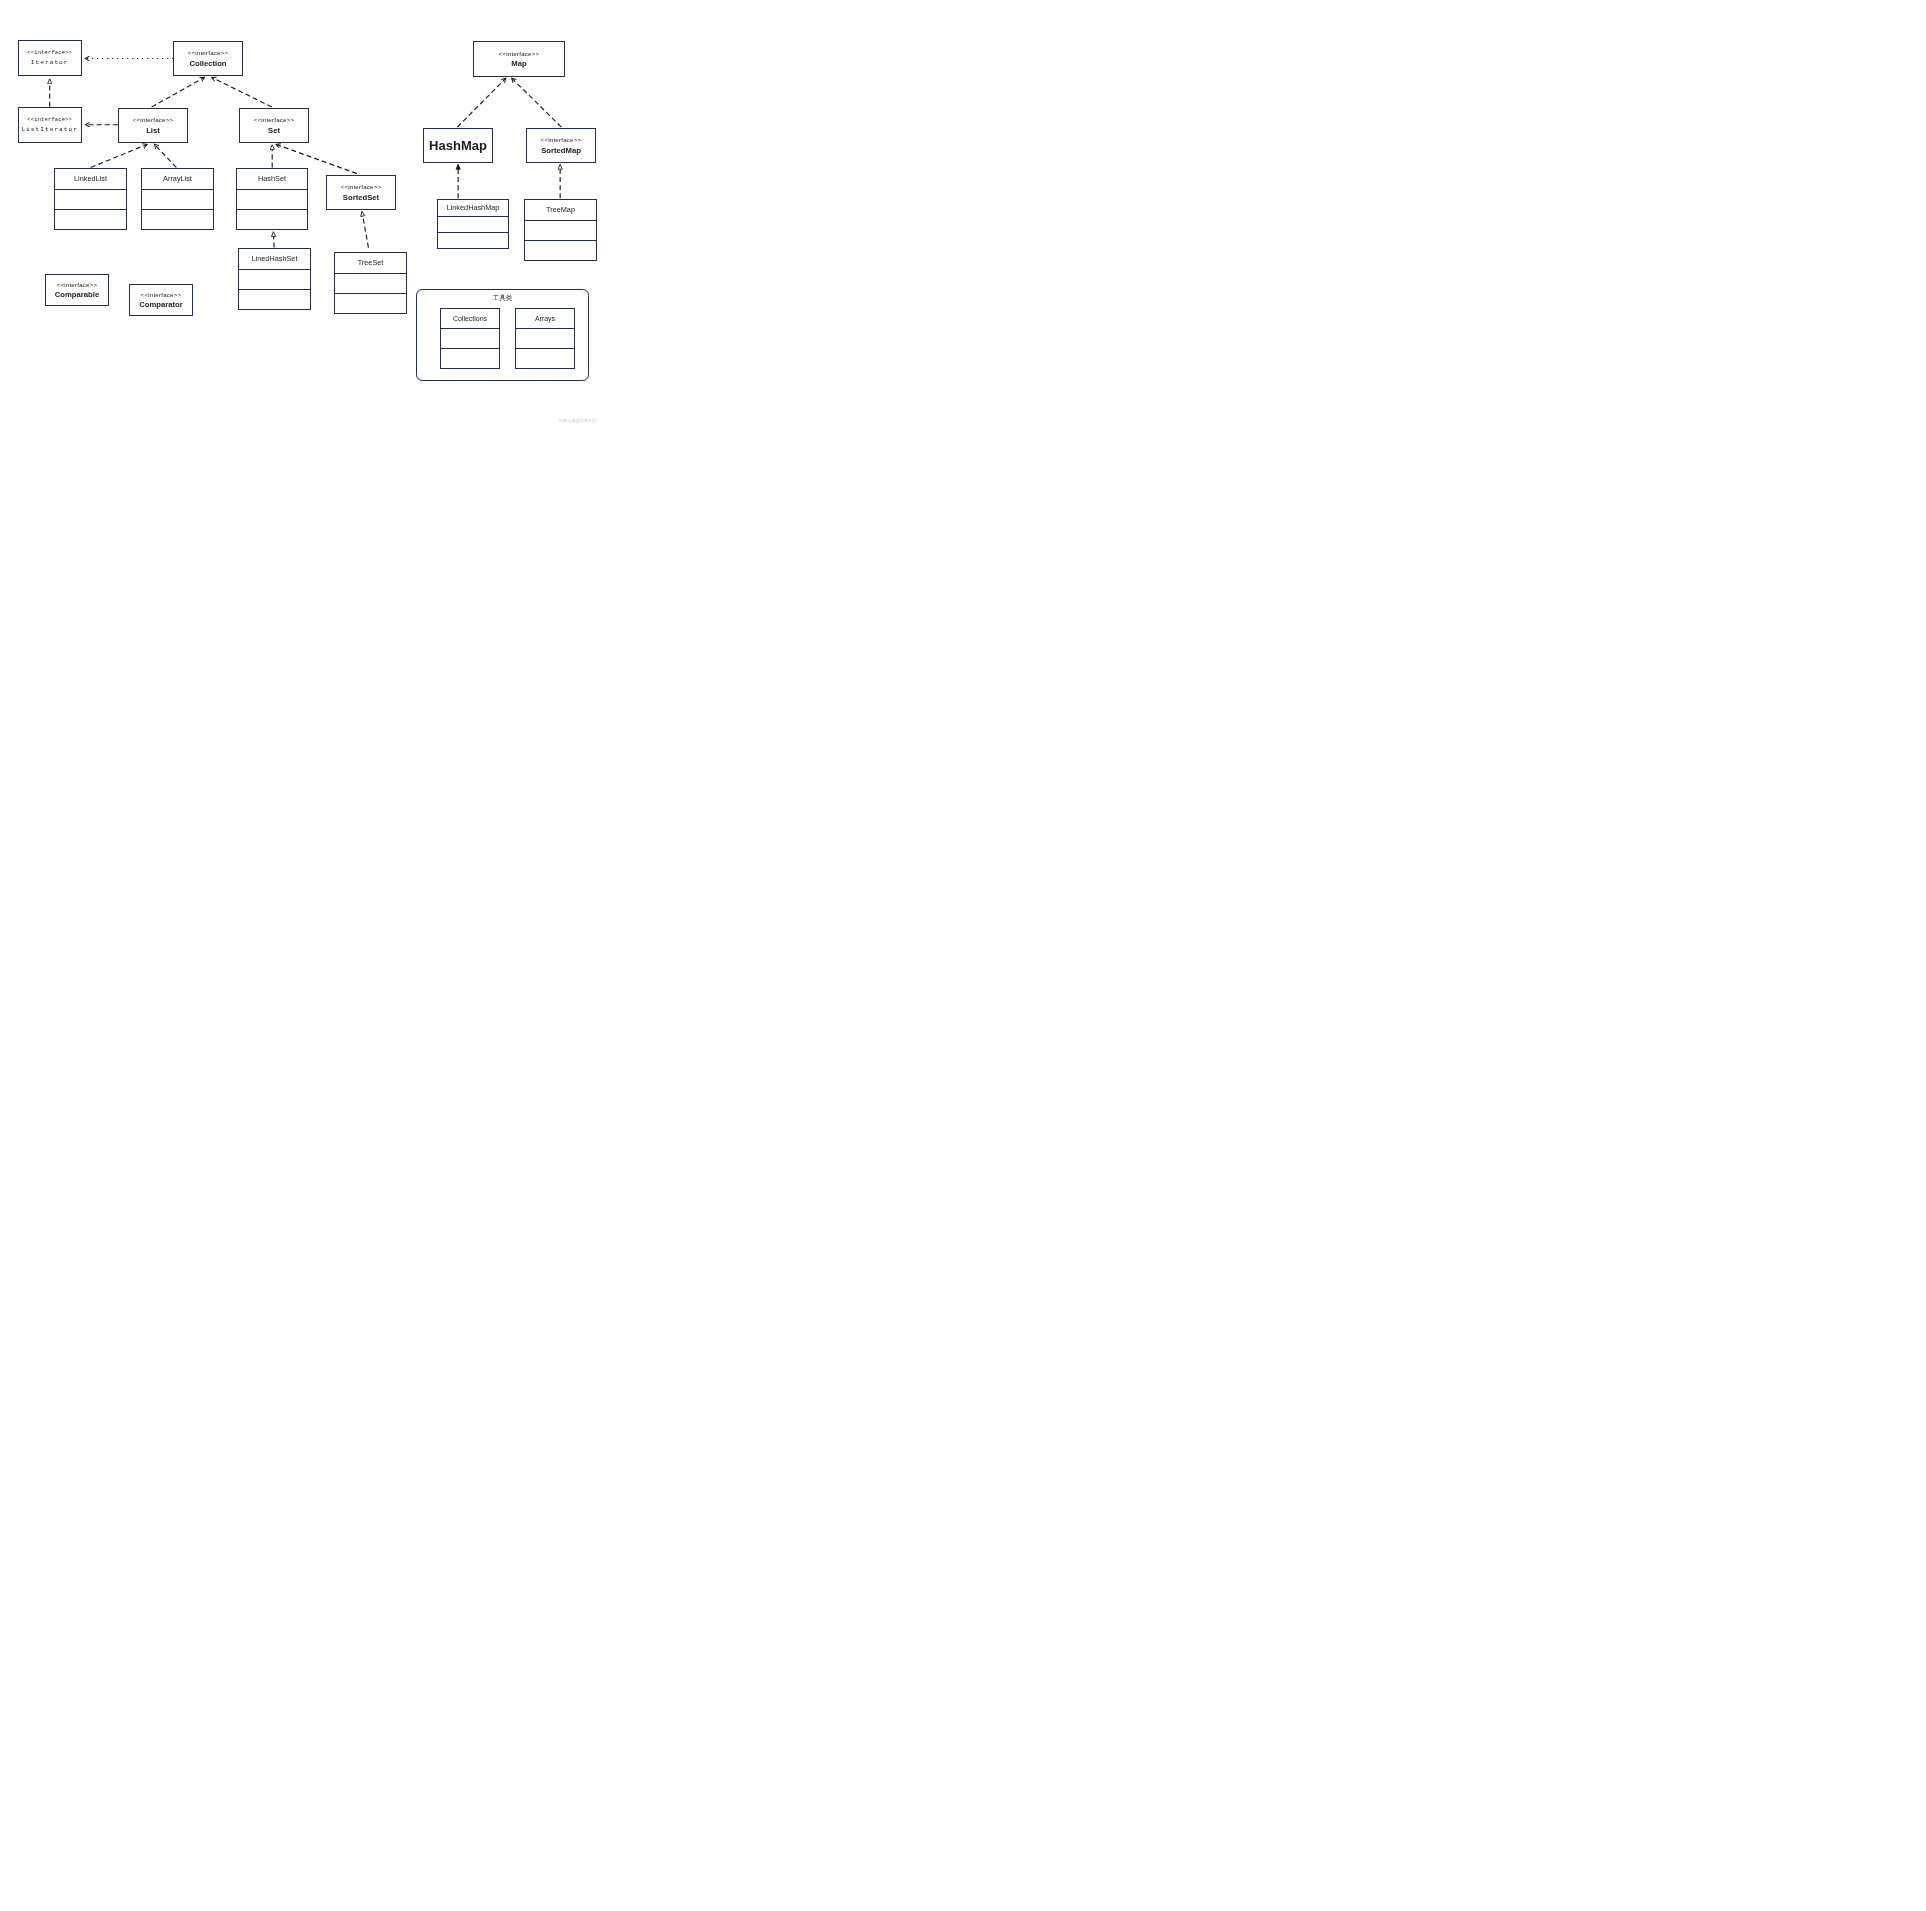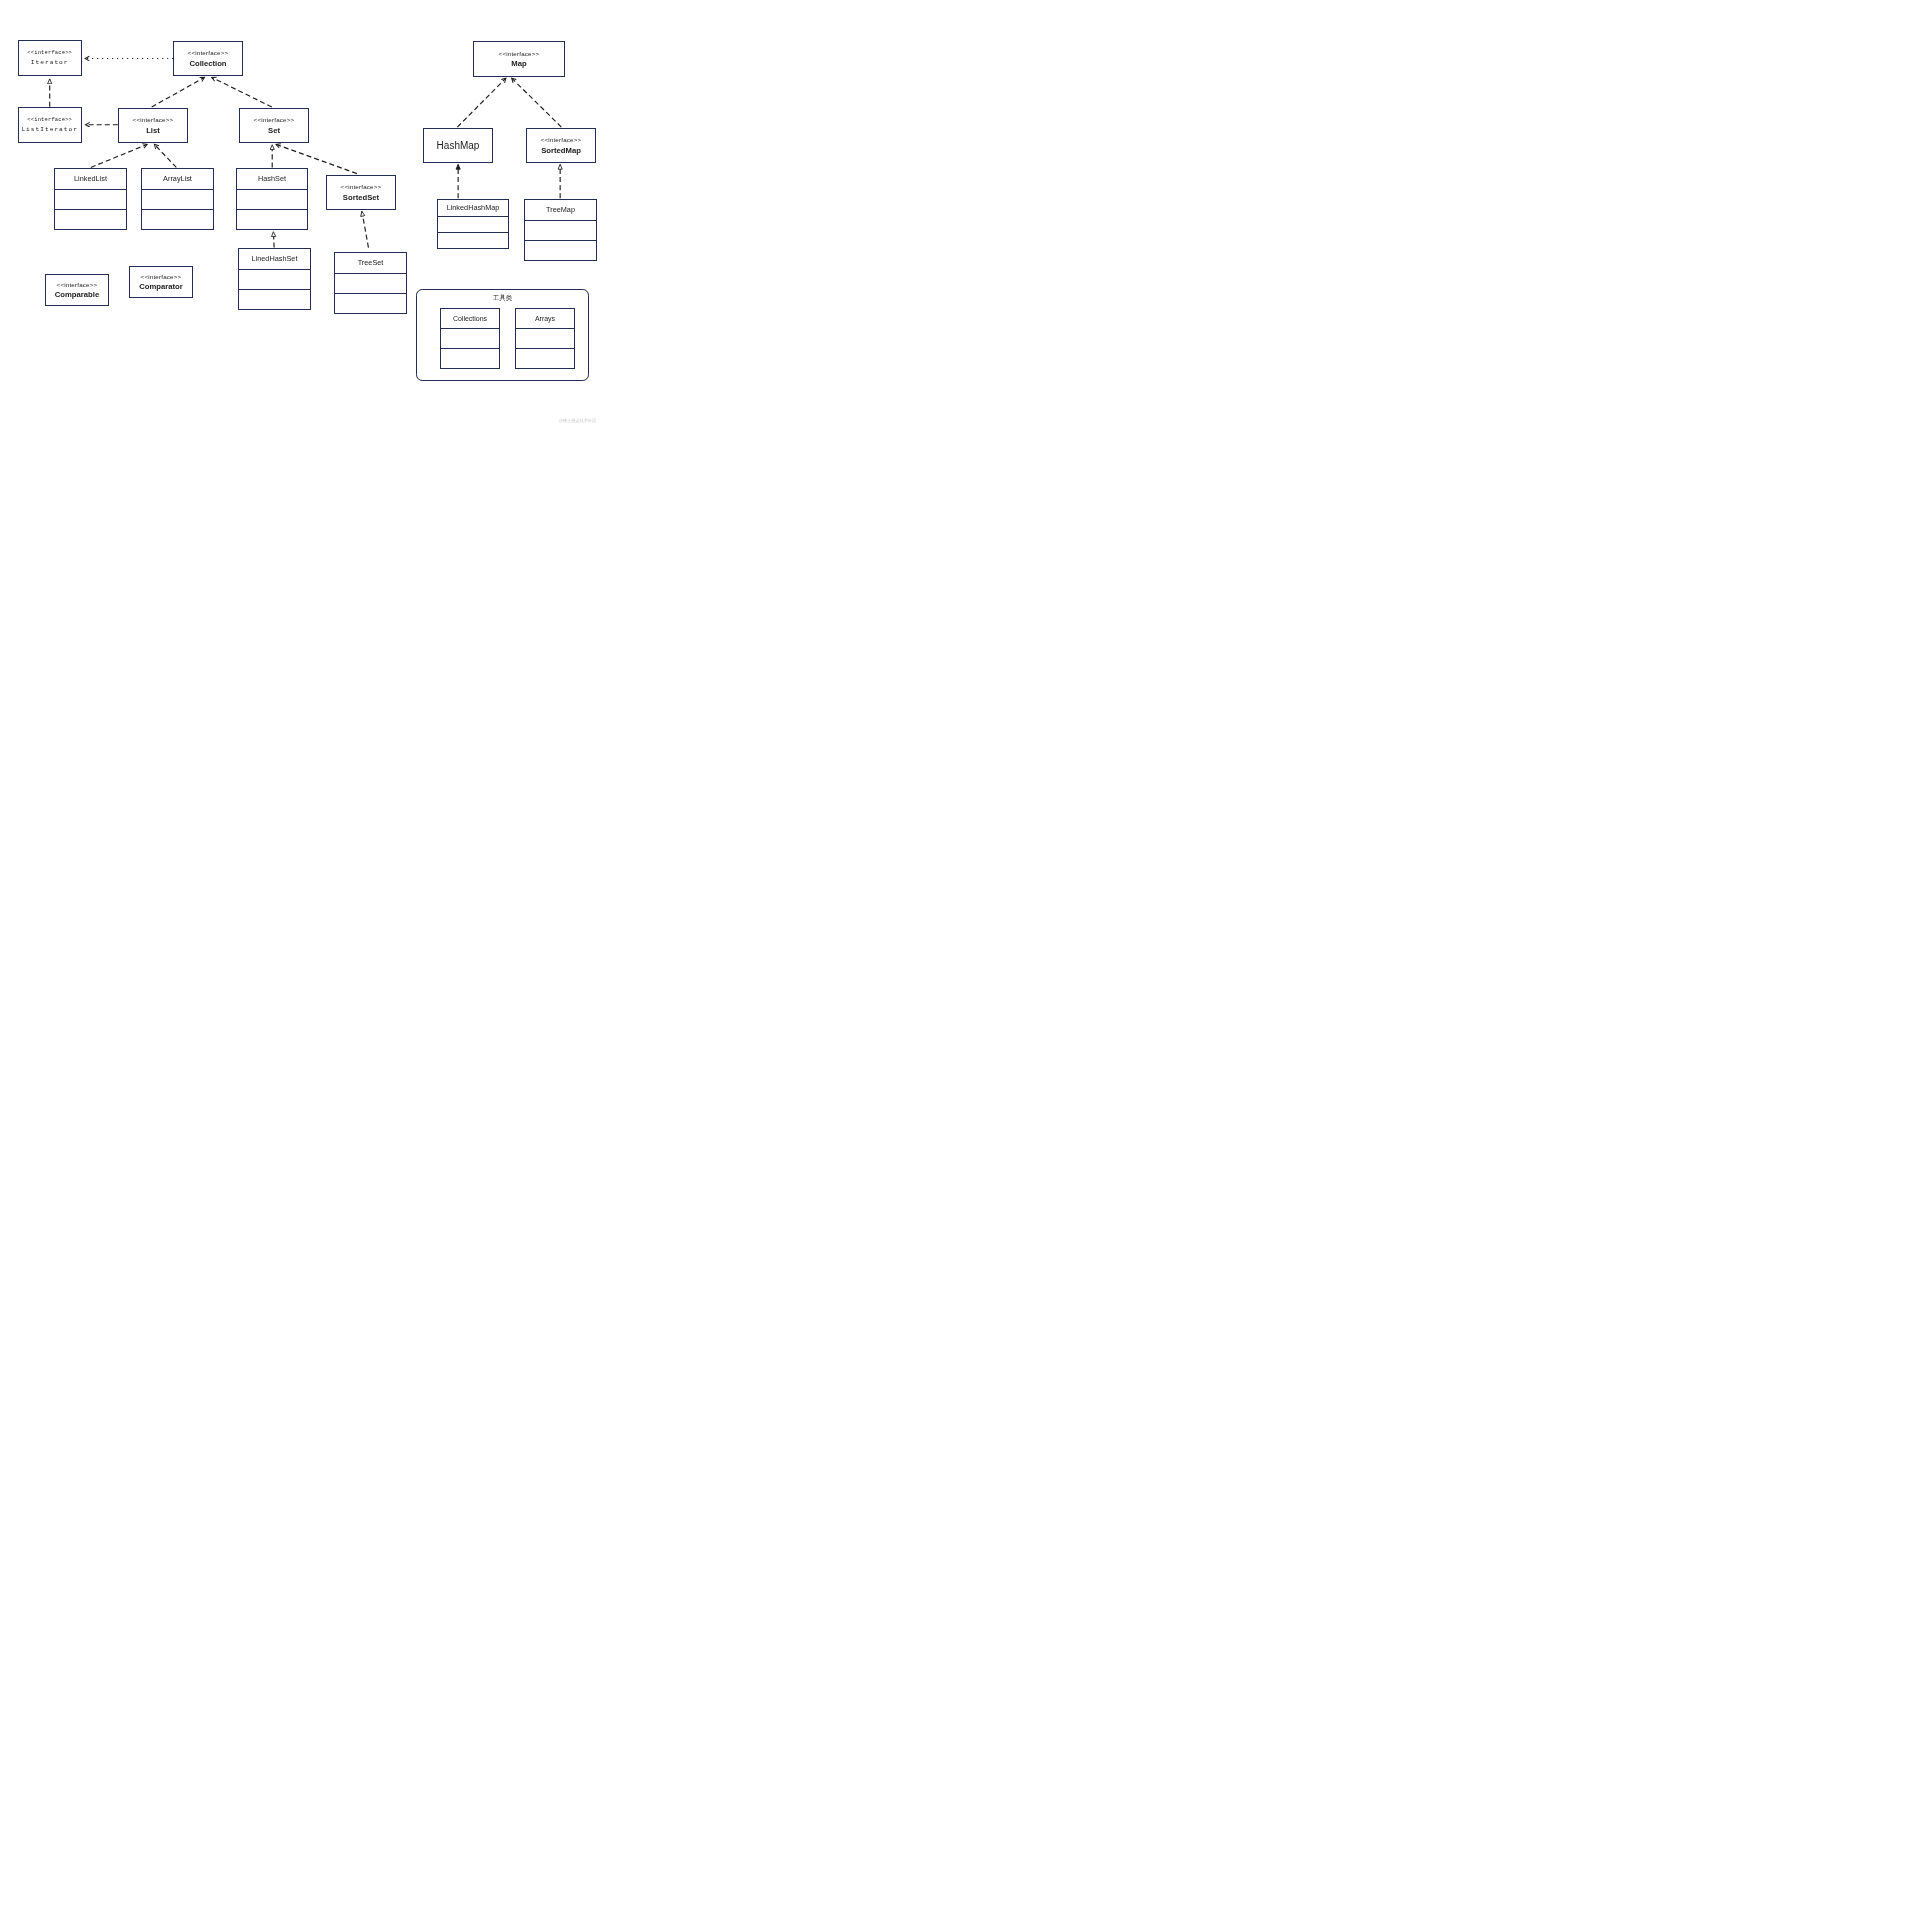--- a/index.html
+++ b/index.html
@@ -17,21 +17,21 @@
   .iface .cname { font-size:7.7px; font-weight:bold; margin-top:2.7px; }
   .mono { font-family:"Liberation Mono","DejaVu Sans Mono",monospace; }
   .mono .stereo { font-size:5.4px; letter-spacing:0.2px; font-weight:normal; }
   .mono .cname { font-size:6.2px; font-weight:normal; letter-spacing:1px; margin-top:3.1px; }
   .cls { display:flex; flex-direction:column; }
   .cls .titlecomp {
     flex:0 0 33%; width:100%; display:flex; align-items:center; justify-content:center;
     font-weight:normal; font-size:7.3px; box-sizing:border-box;
   }
   .cls .comp { flex:1 1 auto; width:100%; border-top:0.8px solid #232c52; box-sizing:border-box; }
-  .cls1 { display:flex; align-items:center; justify-content:center; font-weight:normal; font-size:10px; }
+  .cls1 { display:flex; align-items:center; justify-content:center; font-weight:bold; font-size:13px; }
   .toolbox {
     position:absolute; border:0.8px solid #232c52; border-radius:6.2px; background:#ffffff; z-index:1;
     box-sizing:border-box;
   }
   .toolbox .tlabel { text-align:center; font-size:6.5px; margin-top:4.2px; }
   .watermark {
     position:absolute; right:4.6px; bottom:1.9px; color:#c6c6c6; font-size:4.2px; z-index:2;
     font-family:"Liberation Sans", sans-serif;
   }
 </style>
@@ -114,21 +114,21 @@
     <div class="cname">SortedSet</div>
   </div>
   <div class="node iface" style="left:526px;top:128px;width:70px;height:35px">
     <div class="stereo">&lt;&lt;interface&gt;&gt;</div>
     <div class="cname">SortedMap</div>
   </div>
   <div class="node iface" style="left:45px;top:274px;width:64px;height:32px">
     <div class="stereo">&lt;&lt;interface&gt;&gt;</div>
     <div class="cname">Comparable</div>
   </div>
-  <div class="node iface" style="left:129px;top:266px;width:64px;height:32px">
+  <div class="node iface" style="left:129px;top:284px;width:64px;height:32px">
     <div class="stereo">&lt;&lt;interface&gt;&gt;</div>
     <div class="cname">Comparator</div>
   </div>
 
   <div class="node cls1" style="left:423px;top:128px;width:70px;height:35px">
     <span>HashMap</span>
   </div>
 
   <div class="node cls" style="left:54px;top:168px;width:73px;height:62px">
     <div class="titlecomp">LinkedList</div>

